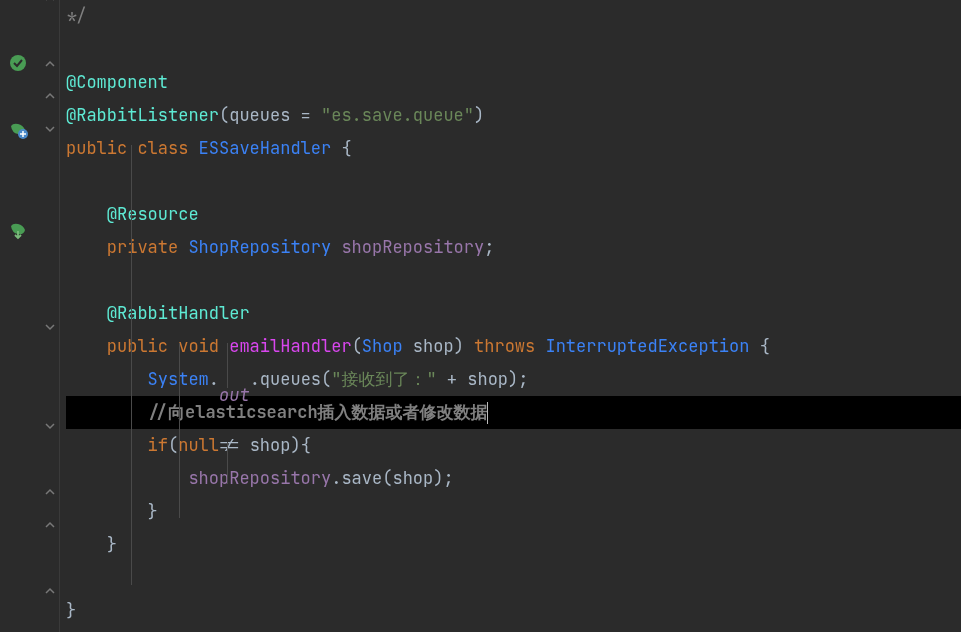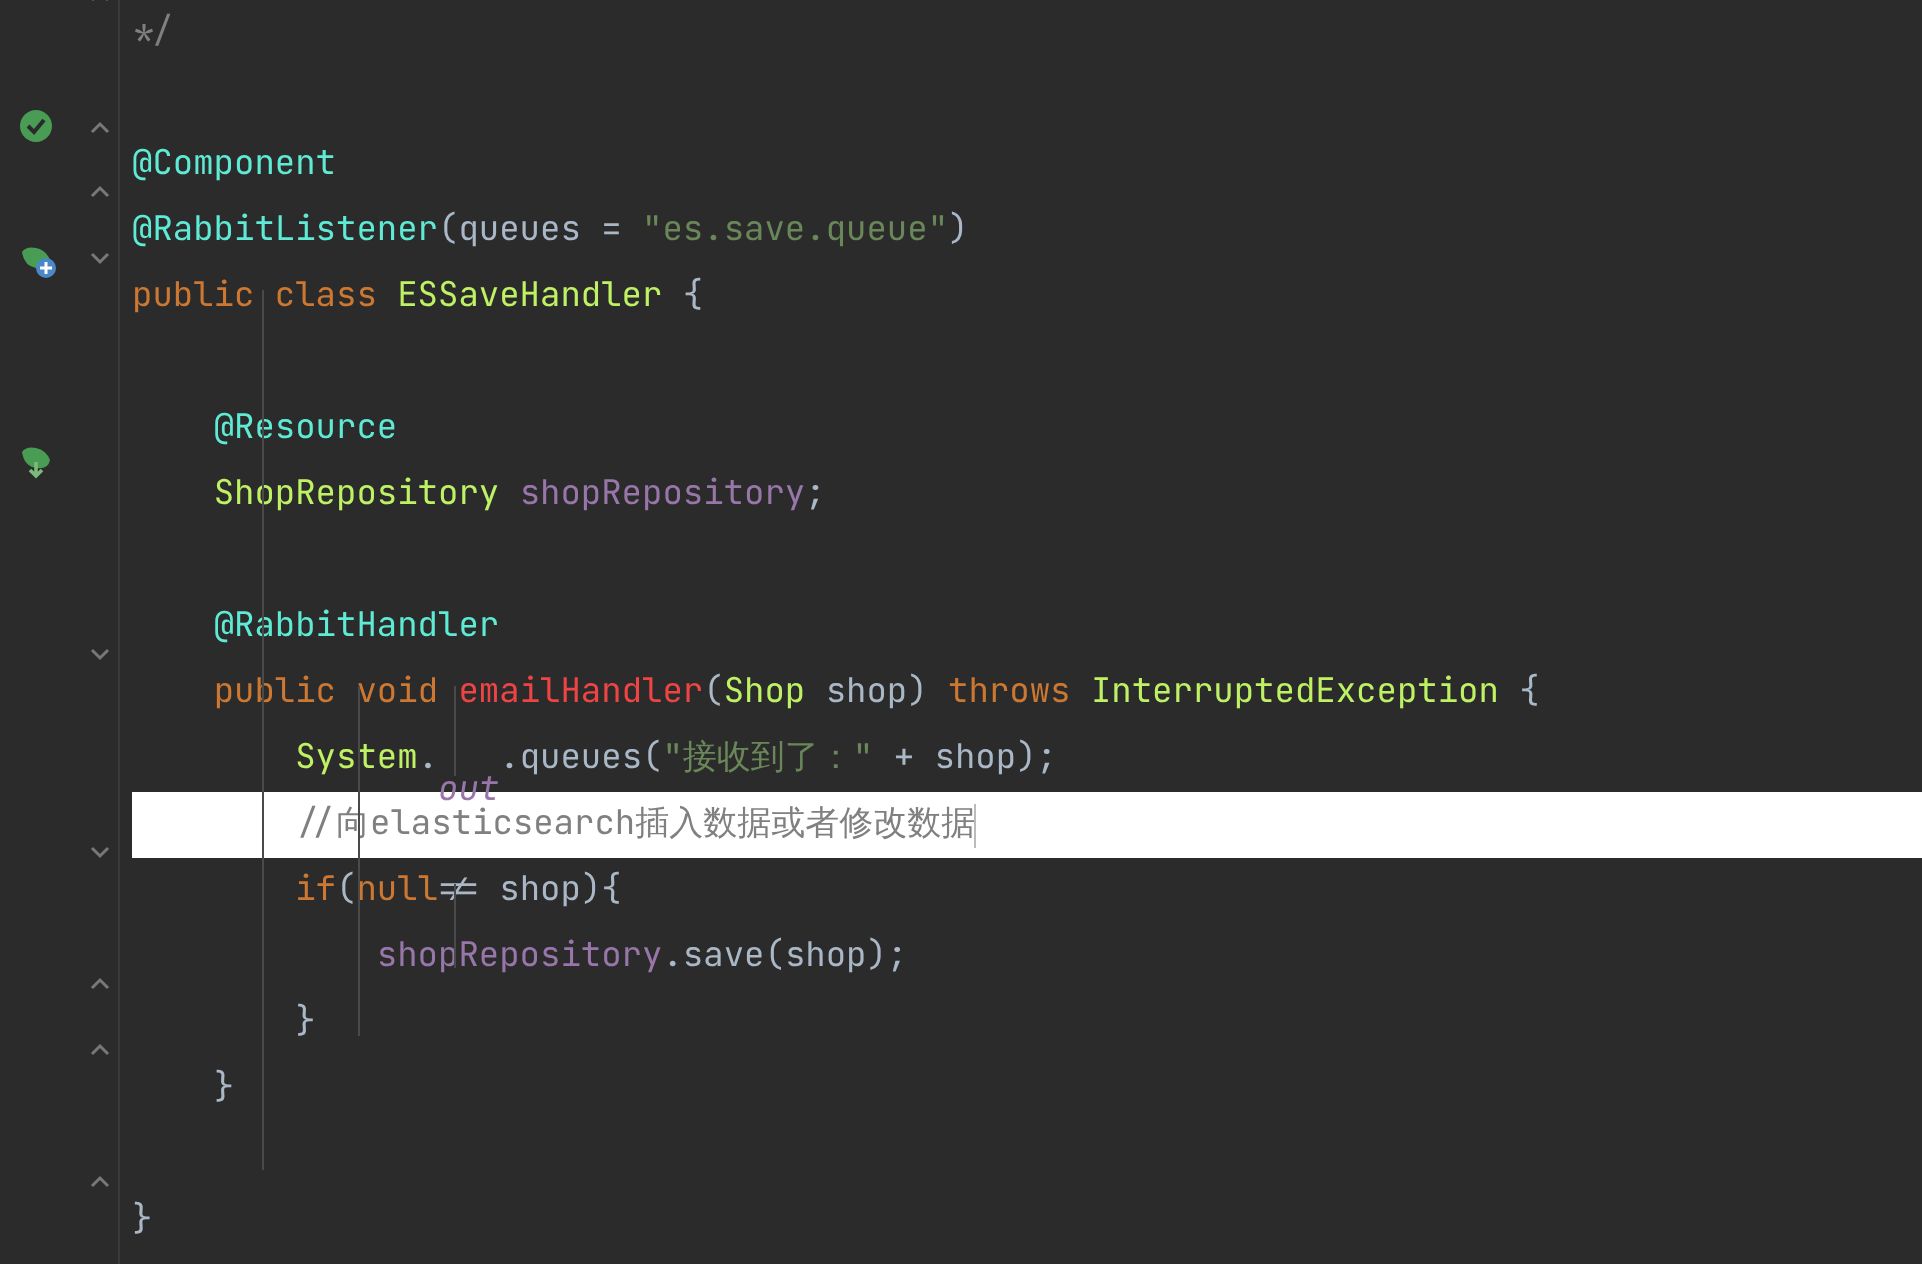--- a/index.html
+++ b/index.html
@@ -45,28 +45,29 @@
       padding-top: 0;
       position: relative;
     }
     .line {
       height: 33px;
       white-space: pre;
       display: flex;
       align-items: center;
     }
     .line.highlighted {
-      background: #ffffff;
+      background: #000000;
+      font-weight: bold;
     }
     .kw { color: #cc7832; font-style: normal; }
-    .cls { color: #bef264; }
+    .cls { color: #3b82f6; }
     .annot { color: #5eead4; }
     .str { color: #6a8759; }
     .com { color: #808080; }
-    .mth { color: #ef4444; }
+    .mth { color: #d946ef; }
     .fld { color: #9876aa; }
     .txt { color: #a9b7c6; }
     .static-fld { color: #9876aa; font-style: italic; margin-top: 32px; }
     .param { color: #a9b7c6; }
     .brace-line {
       position: absolute;
       width: 1px;
       background: #4a4a4a;
     }
     .caret {
@@ -139,21 +140,21 @@
   <div class="brace-line" style="left:167px;top:343px;height:45px"></div>
   <div class="brace-line" style="left:167px;top:442px;height:42px"></div>
 
   <div class="line"><span class="com">*/</span></div>
   <div class="line"></div>
   <div class="line"><span class="annot">@Component</span></div>
   <div class="line"><span class="annot">@RabbitListener</span><span class="txt">(</span><span class="txt">queues = </span><span class="str">"es.save.queue"</span><span class="txt">)</span></div>
   <div class="line"><span class="kw">public </span><span class="kw">class </span><span class="cls">ESSaveHandler </span><span class="txt">{</span></div>
   <div class="line"></div>
   <div class="line"><span>    </span><span class="annot">@Resource</span></div>
-  <div class="line"><span>    </span><span class="cls">ShopRepository </span><span class="fld">shopRepository</span><span class="txt">;</span></div>
+  <div class="line"><span>    </span><span class="kw">private </span><span class="cls">ShopRepository </span><span class="fld">shopRepository</span><span class="txt">;</span></div>
   <div class="line"></div>
   <div class="line"><span>    </span><span class="annot">@RabbitHandler</span></div>
   <div class="line"><span>    </span><span class="kw">public </span><span class="kw">void </span><span class="mth">emailHandler</span><span class="txt">(</span><span class="cls">Shop </span><span class="param">shop</span><span class="txt">) </span><span class="kw">throws </span><span class="cls">InterruptedException </span><span class="txt">{</span></div>
   <div class="line"><span>        </span><span class="cls">System</span><span class="txt">.</span><span class="static-fld">out</span><span class="txt">.</span><span class="txt">queues</span><span class="txt">(</span><span class="str">"接收到了："</span><span class="txt"> + </span><span class="txt">shop</span><span class="txt">);</span></div>
   <div class="line highlighted"><span>        </span><span class="com">//向elasticsearch插入数据或者修改数据</span><span class="caret"></span></div>
   <div class="line"><span>        </span><span class="kw">if</span><span class="txt">(</span><span class="kw">null</span><span class="txt">!= </span><span class="txt">shop</span><span class="txt">){</span></div>
   <div class="line"><span>            </span><span class="fld">shopRepository</span><span class="txt">.</span><span class="txt">save</span><span class="txt">(</span><span class="txt">shop</span><span class="txt">);</span></div>
   <div class="line"><span>        </span><span class="txt">}</span></div>
   <div class="line"><span>    </span><span class="txt">}</span></div>
   <div class="line"></div>

